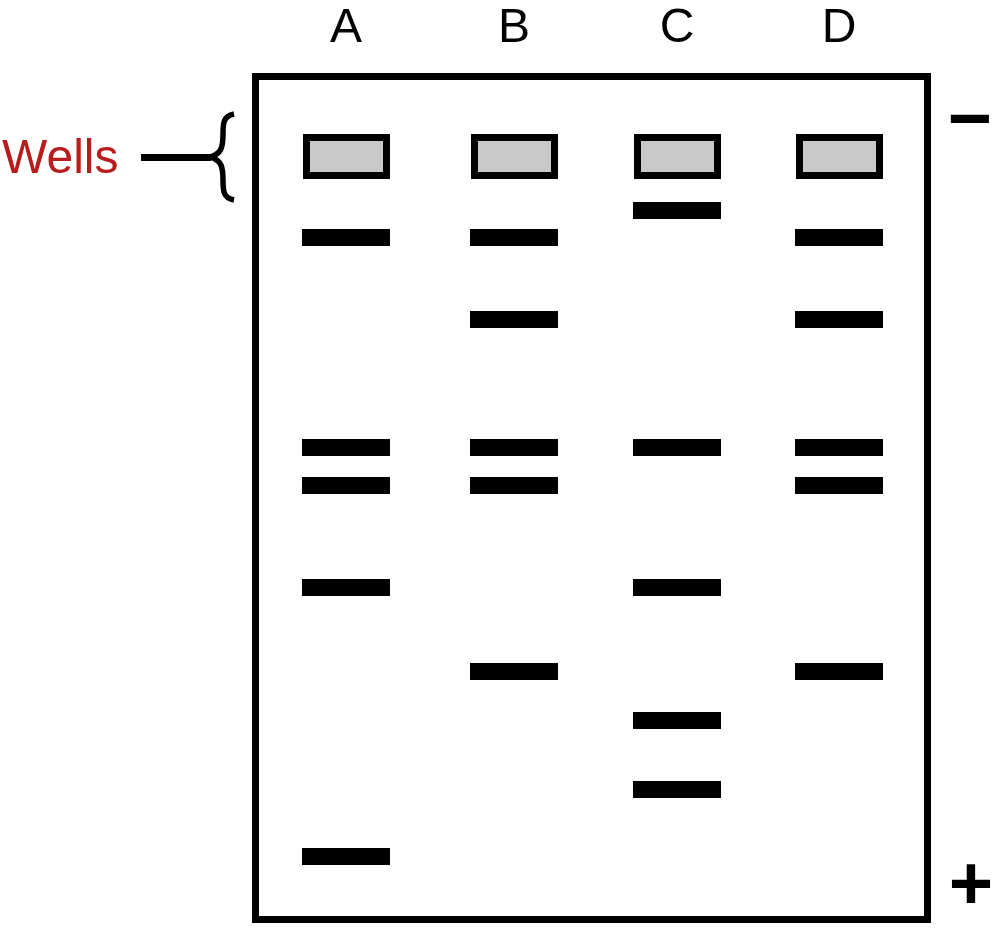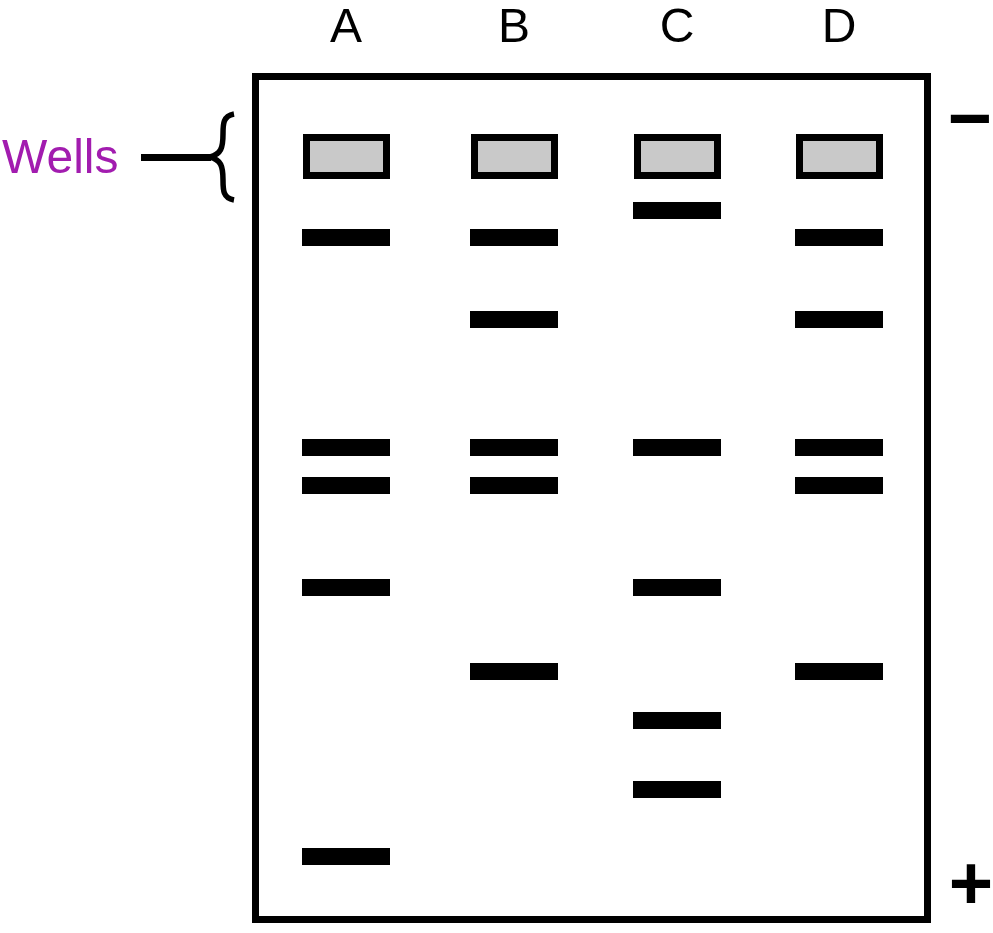--- a/index.html
+++ b/index.html
@@ -43,21 +43,21 @@
   .band {
     position: absolute;
     background: #000000;
   }
   .wells-label {
     position: absolute;
     left: 2px;
     top: 132px;
     font-size: 48px;
     line-height: 50px;
-    color: #a21caf;
+    color: #b91c1c;
     white-space: nowrap;
   }
   .wells-line {
     position: absolute;
     left: 141px;
     top: 154px;
     width: 70px;
     height: 7px;
     background: #000000;
   }

